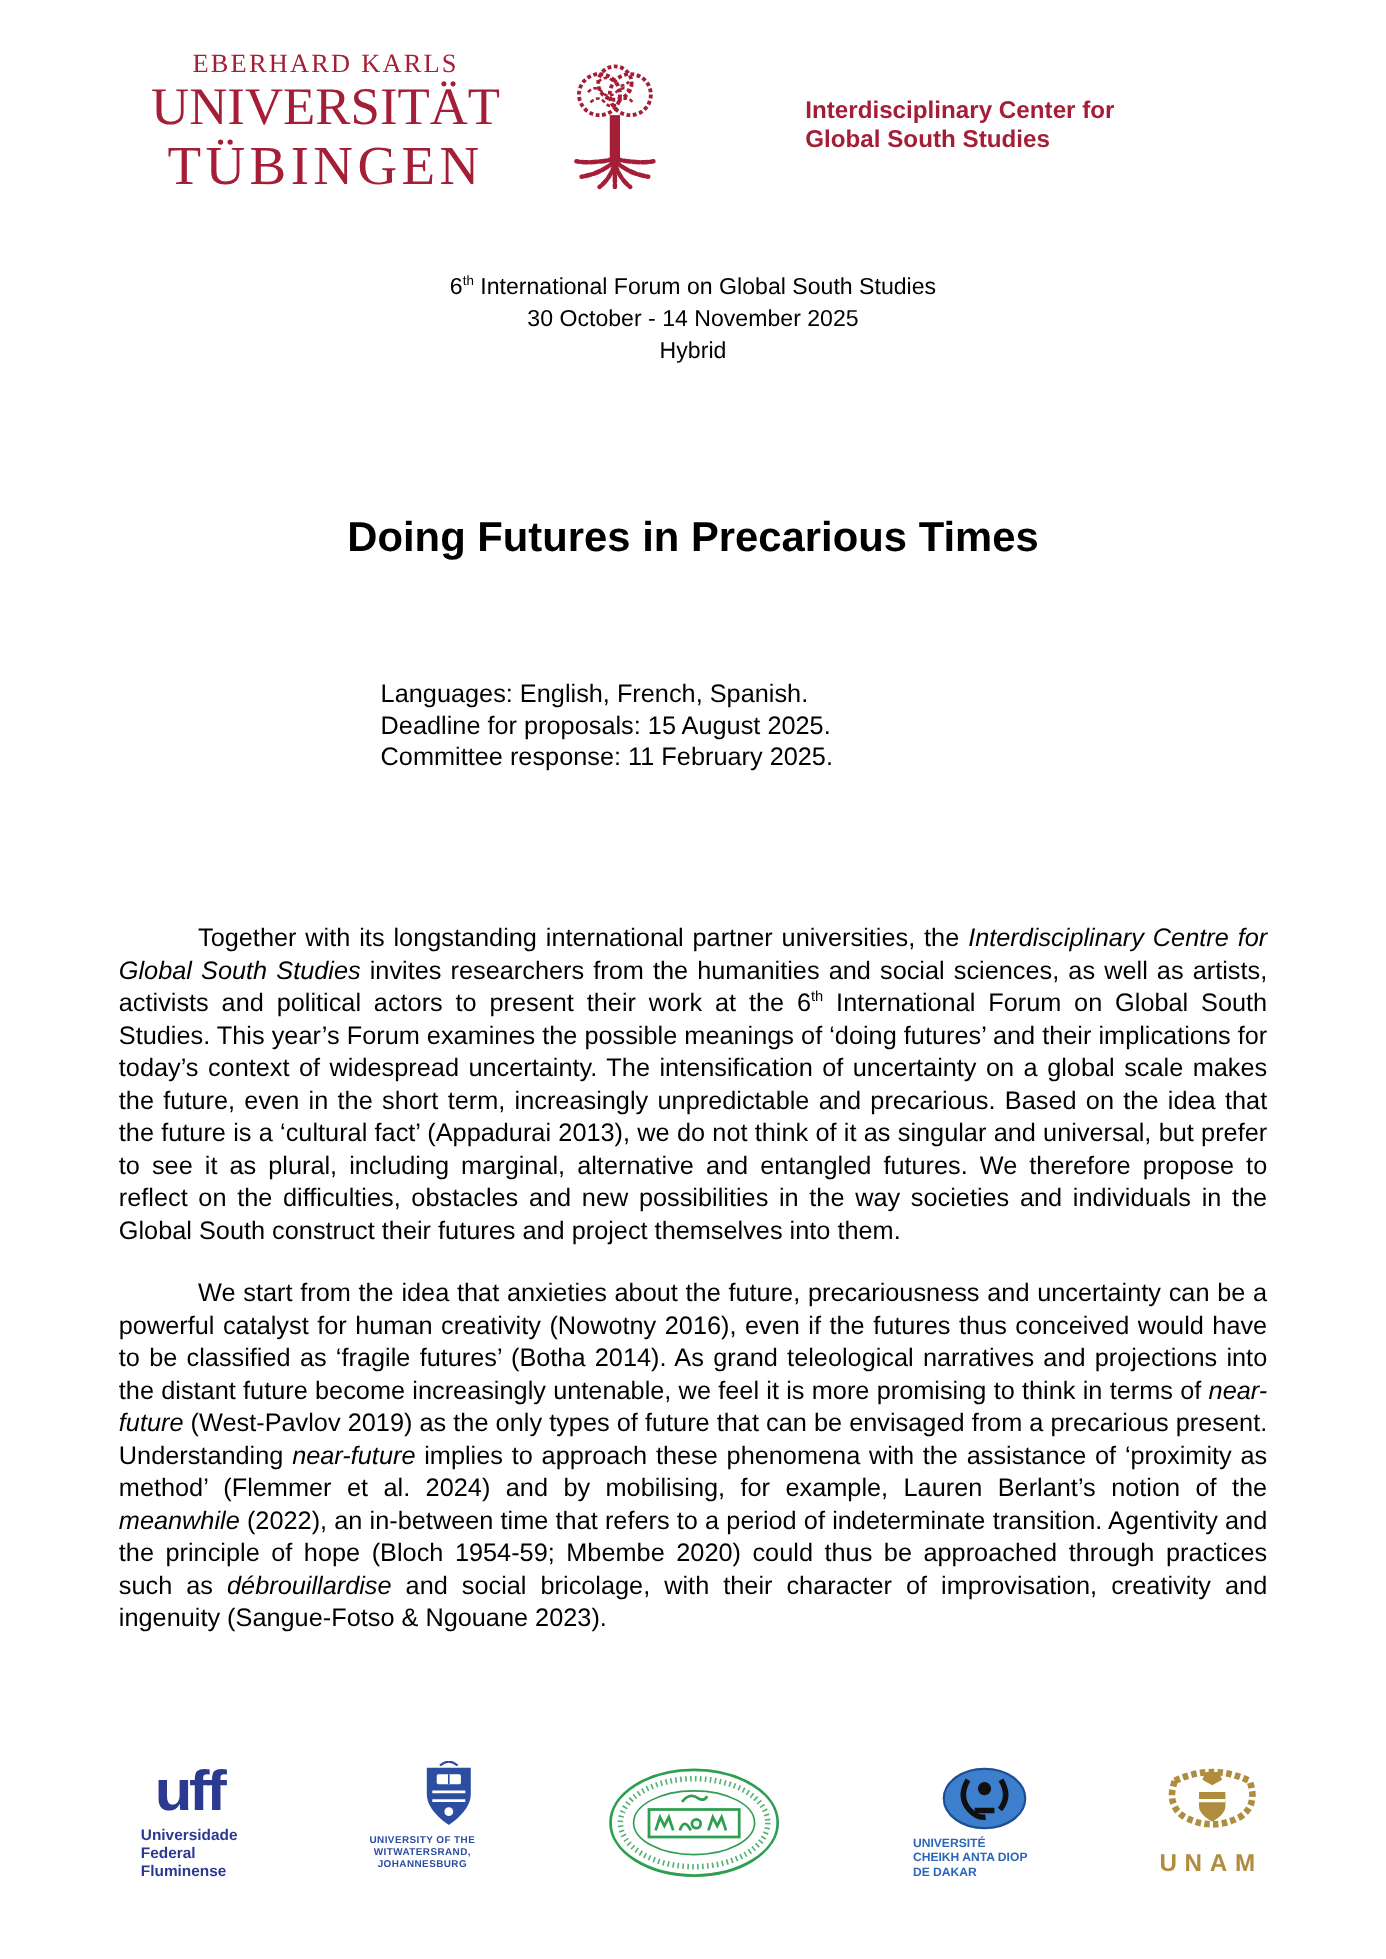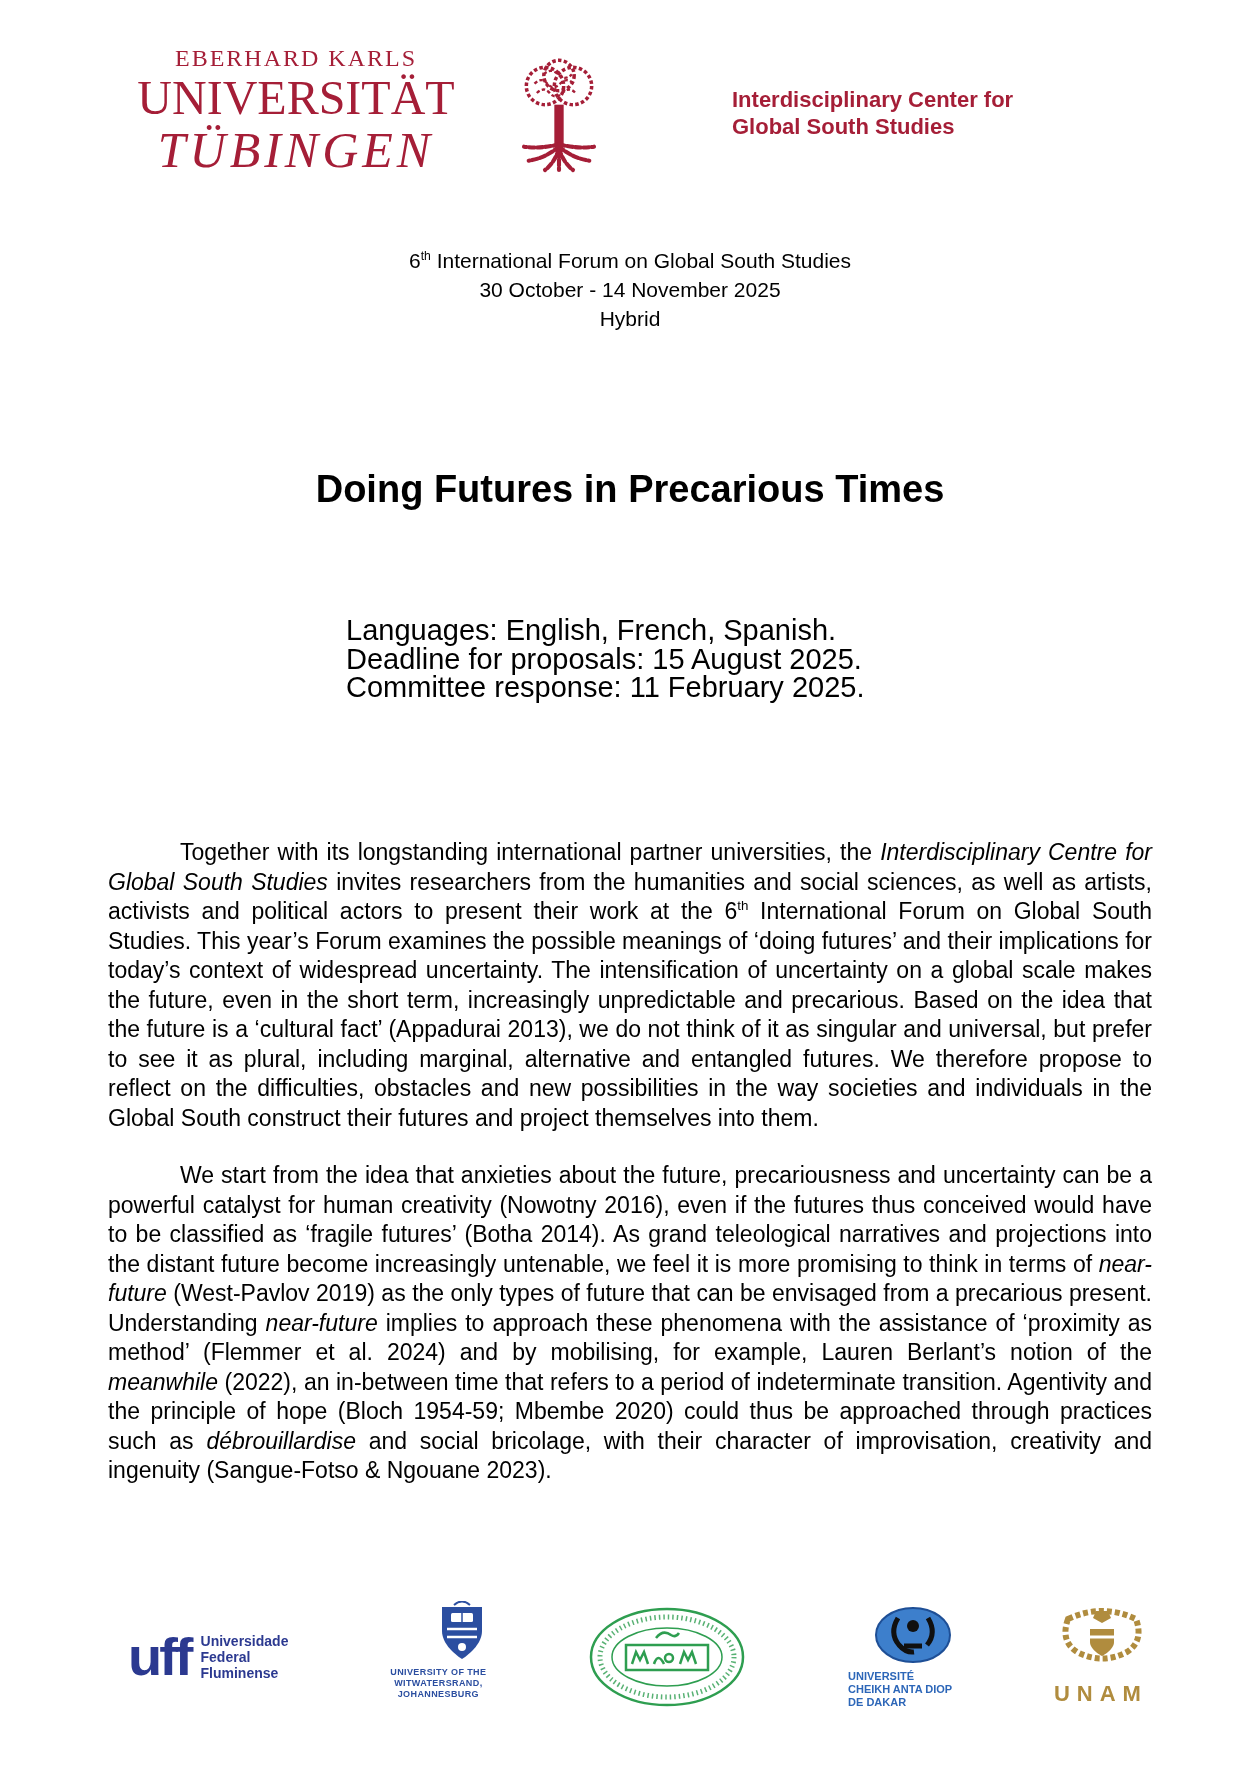--- a/index.html
+++ b/index.html
@@ -11,54 +11,54 @@
   .it{font-style:italic;}
   sup{font-size:58%;vertical-align:super;line-height:0;}
 
   
   .wordmark{
     position:absolute;left:112px;top:46px;width:368px;text-align:center;
     color:var(--brand-red);font-family:"Liberation Serif", serif;line-height:1;
   }
   .wm1{font-size:24px;letter-spacing:2px;}
   .wm2{font-size:48px;margin-top:4px;letter-spacing:0px;}
-  .wm3{font-size:50px;margin-top:3px;letter-spacing:4px;font-style:italic;}
+  .wm3{font-size:50px;margin-top:3px;letter-spacing:4px;}
   .tree{position:absolute;left:518px;top:58px;}
   .icgss{
     position:absolute;left:732px;top:86px;color:var(--brand-red);
     font-weight:bold;font-size:22px;line-height:27px;
   }
 
   
   .event-heading{
     position:absolute;left:0;top:246px;width:1260px;text-align:center;
     font-size:21px;line-height:29px;
   }
   .main-title{
     position:absolute;left:0;top:468px;width:1260px;text-align:center;
     font-size:38px;font-weight:bold;margin:0;
   }
 
   
-  .details{position:absolute;left:346px;top:616px;font-size:29px;line-height:28.5px;}
+  .details{position:absolute;left:346px;top:616px;font-size:23px;line-height:28.5px;}
 
   
   .body-text{
     position:absolute;left:108px;top:838px;width:1044px;
     font-size:23px;line-height:29.5px;text-align:justify;
   }
   .body-text p{margin:0 0 28px 0;text-indent:72px;}
 
   
   .partners{
     position:absolute;left:128px;top:1582px;width:1020px;height:150px;
     display:flex;justify-content:space-between;align-items:center;
   }
   .logo{display:flex;flex-direction:column;align-items:flex-end;}
-  .logo-uff{flex-direction:row;align-items:center;gap:10px;}
+  .logo-uff{flex-direction:column;align-items:center;gap:10px;}
   .uff-mark{
     font-weight:bold;font-size:56px;color:var(--uff-blue);
     letter-spacing:-3px;line-height:0.8;transform:scaleY(.92);
   }
   .uff-text{font-size:14px;font-weight:bold;color:var(--uff-blue);line-height:16px;}
   .wits{margin-top:-14px;}
   .wits-text{font-size:9px;font-weight:bold;color:var(--wits-blue);line-height:11px;text-align:center;margin-top:4px;letter-spacing:.4px;}
   .ucad-text{font-size:11px;font-weight:bold;color:var(--ucad-blue);line-height:13px;text-align:left;align-self:flex-start;margin-top:6px;}
   .unam-text{font-size:22px;font-weight:bold;color:var(--unam-gold);letter-spacing:7px;margin-top:2px;}
 </style>

